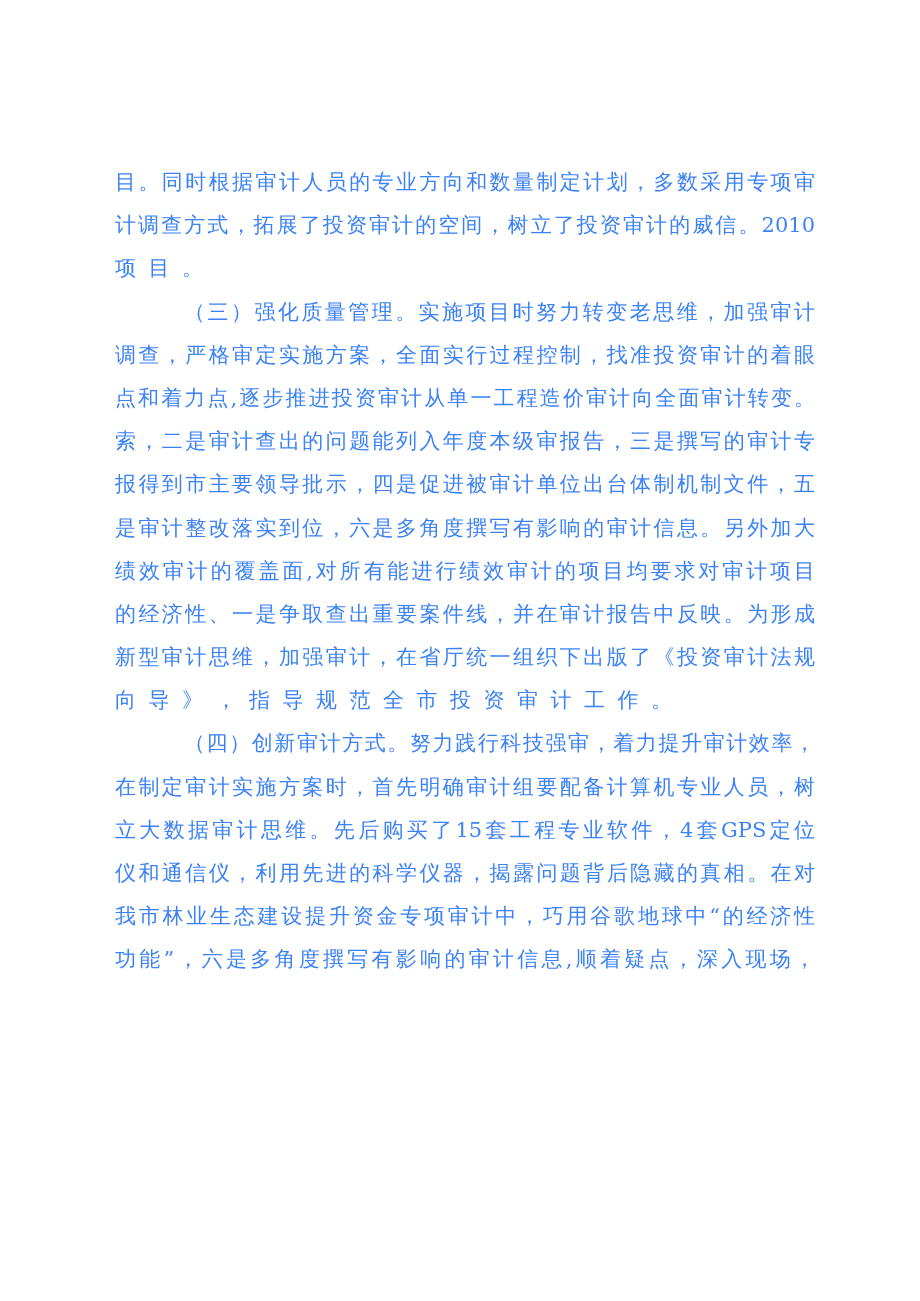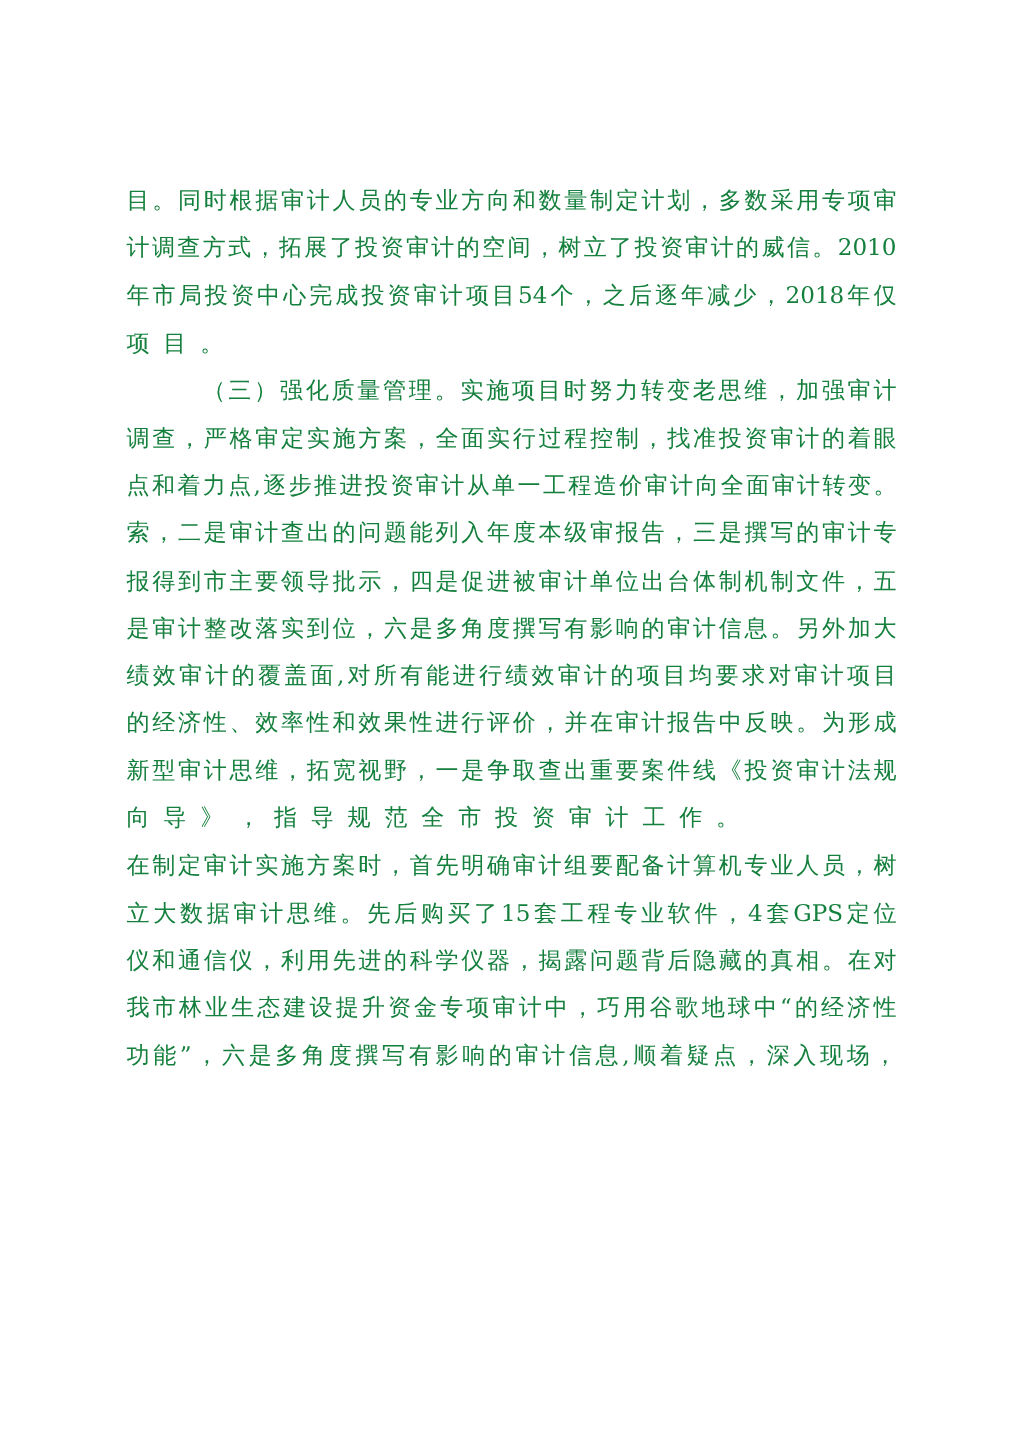--- a/index.html
+++ b/index.html
@@ -4,49 +4,49 @@
 <style>
   html, body { margin: 0; padding: 0; background: #ffffff; }
   body { width: 920px; height: 1301px; position: relative; overflow: hidden; }
   .page {
     position: absolute;
     left: 115px;
     top: 161px;
     width: 700px;
     font-family: "DejaVu Serif", "Liberation Serif", serif;
     font-size: 21px;
-    color: #15803d;
+    color: #3b82f6;
   }
   .line {
     height: 43.2px;
     line-height: 43.2px;
     white-space: nowrap;
     text-align: justify;
     text-align-last: justify;
     letter-spacing: 0px;
   }
   .line.last { text-align-last: left; letter-spacing: 12.5px; }
   .line.indent { padding-left: 69px; }
 </style>
 </head>
 <body>
 
 <div class="page">
   <div class="line">目。同时根据审计人员的专业方向和数量制定计划，多数采用专项审</div>
   <div class="line">计调查方式，拓展了投资审计的空间，树立了投资审计的威信。2010</div>
-  <div class="line">年市局投资中心完成投资审计项目54个，之后逐年减少，2018年仅</div>
   <div class="line last">项目。</div>
   <div class="line indent">（三）强化质量管理。实施项目时努力转变老思维，加强审计</div>
   <div class="line">调查，严格审定实施方案，全面实行过程控制，找准投资审计的着眼</div>
   <div class="line">点和着力点,逐步推进投资审计从单一工程造价审计向全面审计转变。</div>
   <div class="line">索，二是审计查出的问题能列入年度本级审报告，三是撰写的审计专</div>
   <div class="line">报得到市主要领导批示，四是促进被审计单位出台体制机制文件，五</div>
   <div class="line">是审计整改落实到位，六是多角度撰写有影响的审计信息。另外加大</div>
   <div class="line">绩效审计的覆盖面,对所有能进行绩效审计的项目均要求对审计项目</div>
-  <div class="line">的经济性、效率性和效果性进行评价，并在审计报告中反映。为形成</div>
-  <div class="line">新型审计思维，拓宽视野，一是争取查出重要案件线《投资审计法规</div>
+  <div class="line">的经济性、一是争取查出重要案件线，并在审计报告中反映。为形成</div>
+  <div class="line">新型审计思维，加强审计，在省厅统一组织下出版了《投资审计法规</div>
   <div class="line last">向导》，指导规范全市投资审计工作。</div>
+  <div class="line indent">（四）创新审计方式。努力践行科技强审，着力提升审计效率，</div>
   <div class="line">在制定审计实施方案时，首先明确审计组要配备计算机专业人员，树</div>
   <div class="line">立大数据审计思维。先后购买了15套工程专业软件，4套GPS定位</div>
   <div class="line">仪和通信仪，利用先进的科学仪器，揭露问题背后隐藏的真相。在对</div>
   <div class="line">我市林业生态建设提升资金专项审计中，巧用谷歌地球中“的经济性</div>
   <div class="line">功能”，六是多角度撰写有影响的审计信息,顺着疑点，深入现场，</div>
 </div>
 
 </body></html>

